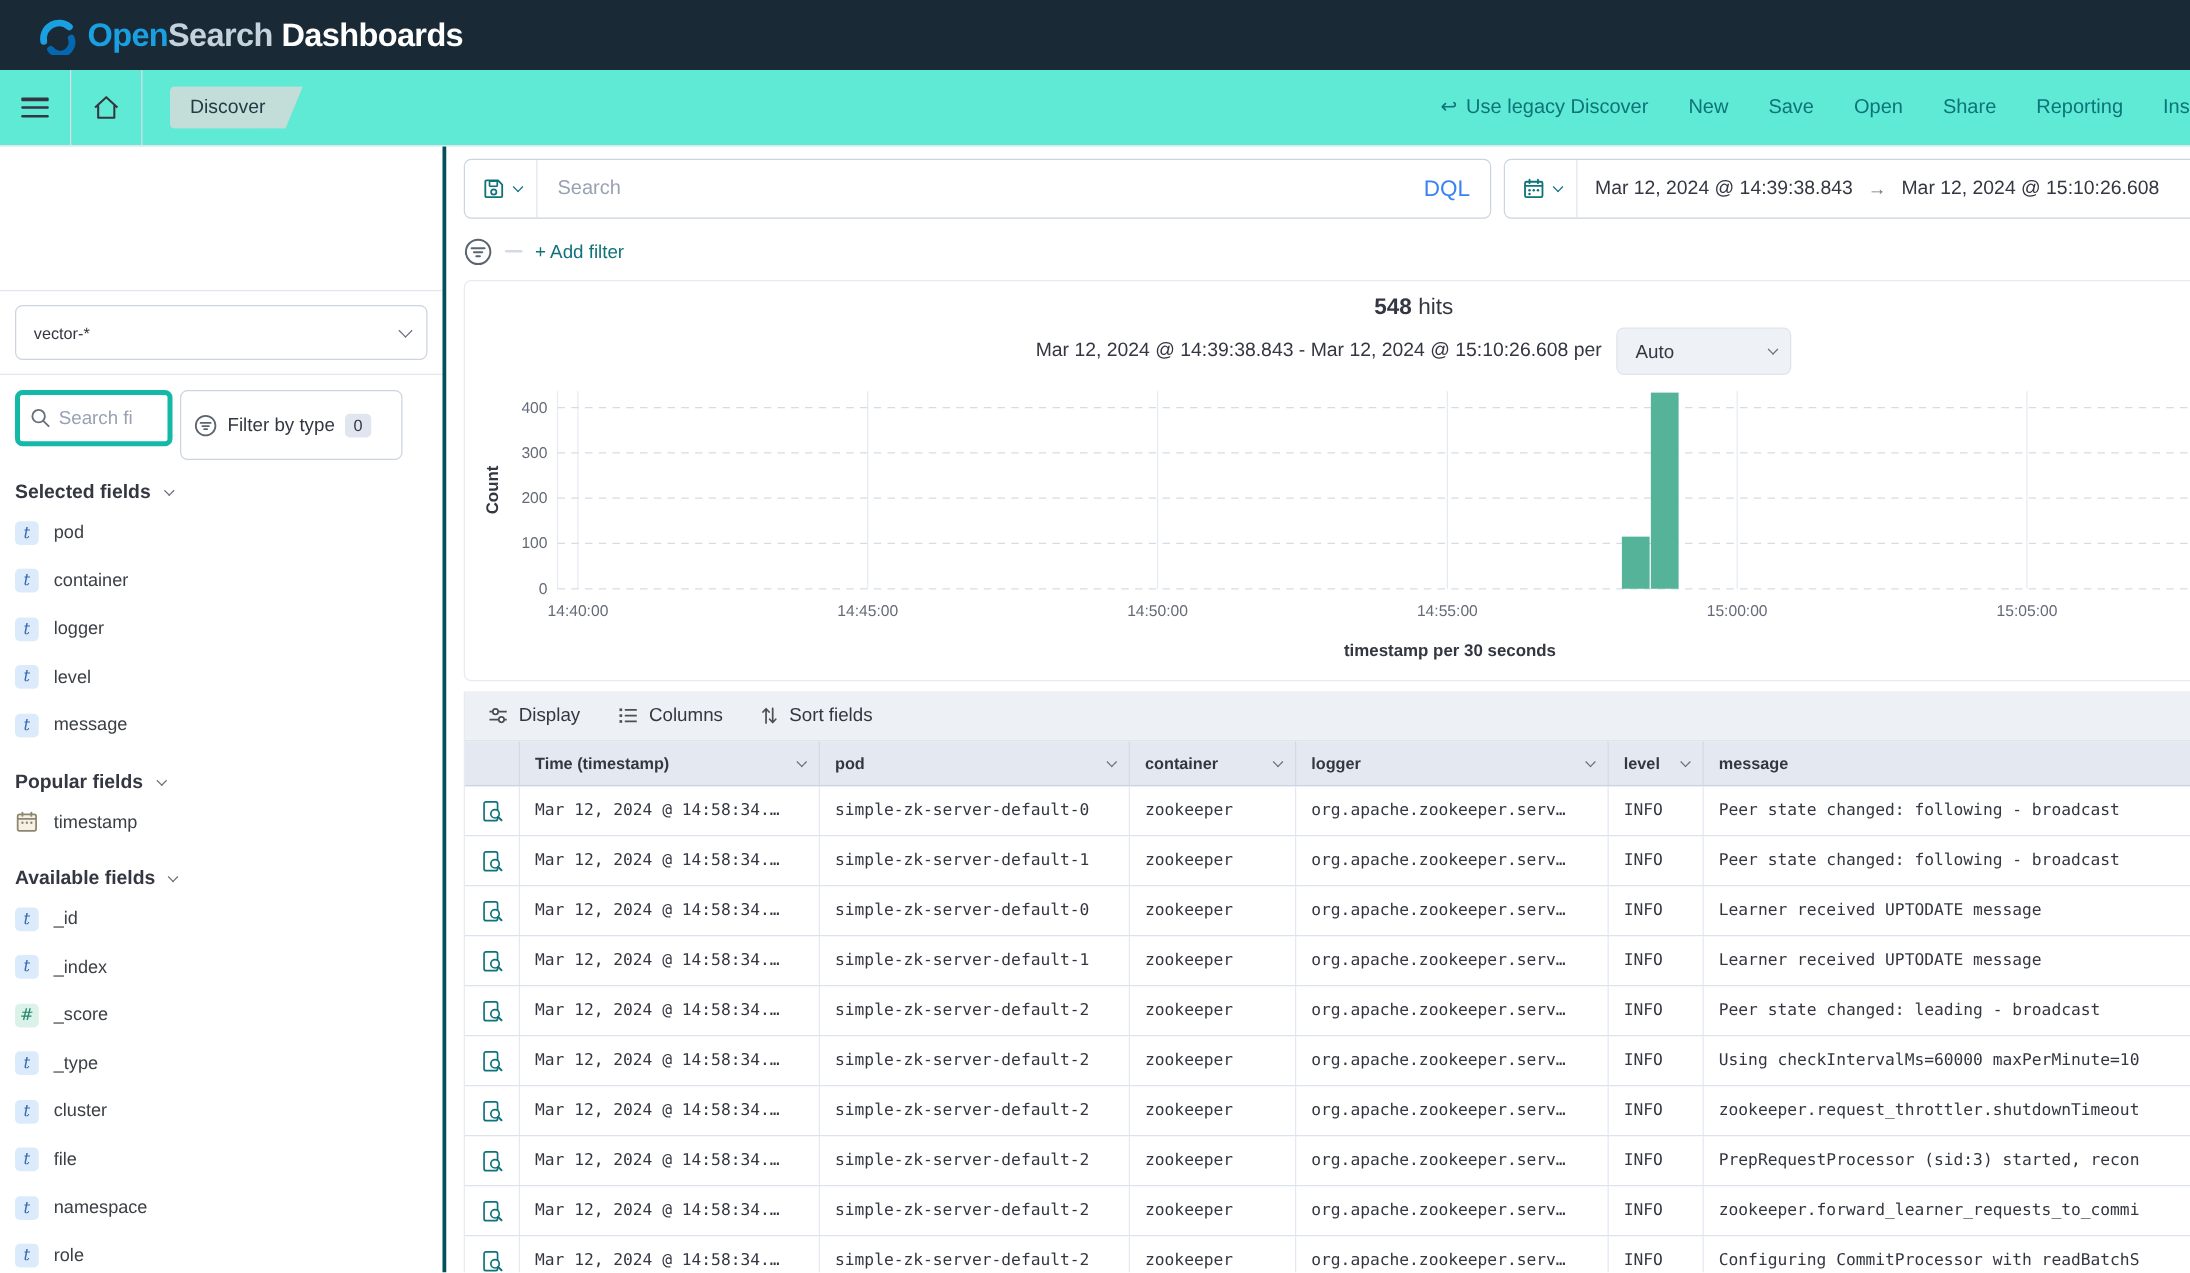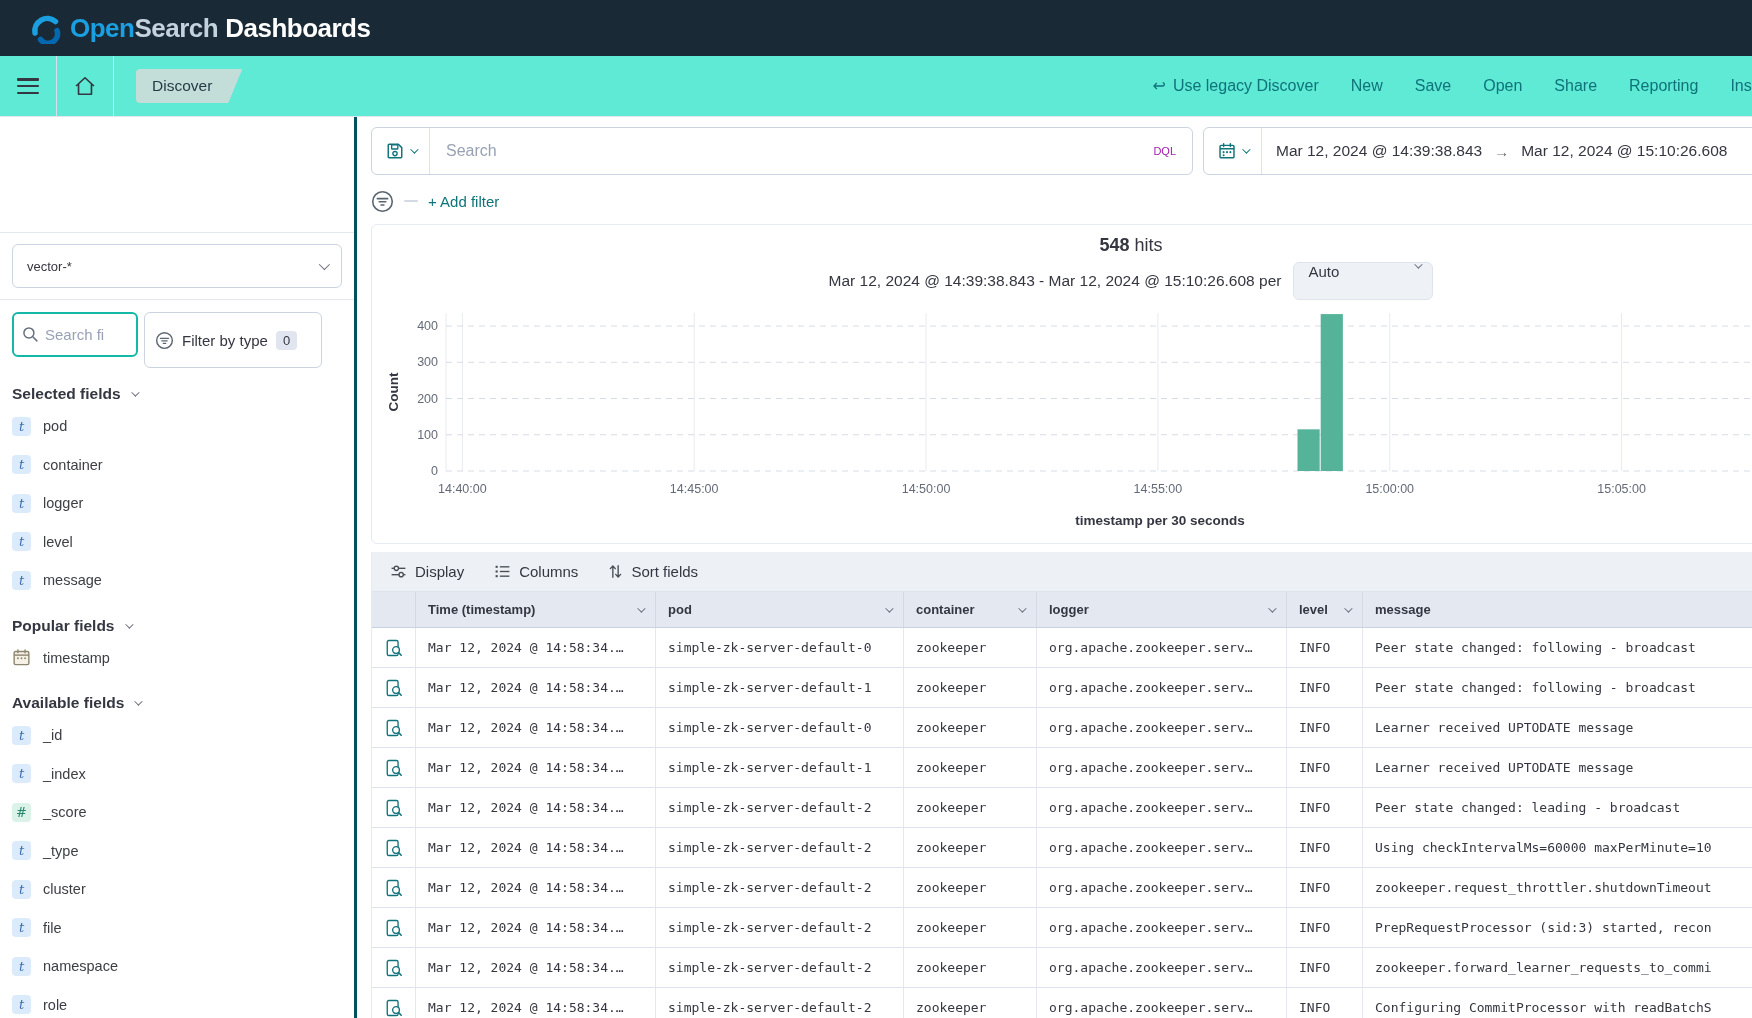--- a/index.html
+++ b/index.html
@@ -37,21 +37,21 @@
   
   .hline { height:1px; background:#e3e8f0; }
   .index-row { padding:11px 12px; }
   .index-select { height:44px; border:1px solid #ccd4e0; border-radius:6px; background:#fff;
     display:flex; align-items:center; padding:0 14px; font-size:13px; cursor:pointer;gap:38px; }
   .index-select .grow { flex:1; }
   .chev { width:8px; height:8px; border-right:1.8px solid #69707d; border-bottom:1.8px solid #69707d;
     transform:rotate(45deg) translateY(-2px); display:inline-block; flex:none; }
   .chev.small { width:6px; height:6px; border-width:1.6px; }
   .fields-toolbar { display:flex; gap:6px; margin:12px 12px 0 12px; }
-  .field-search { width:126px; height:45px; border:2px solid #14b8a6; border-radius:6px; background:#fff;
+  .field-search { width:126px; height:45px; border:4px solid #14b8a6; border-radius:6px; background:#fff;
     display:flex; align-items:center; padding:0 8px; gap:6px; overflow:hidden; }
   .field-search input { border:none; outline:none; width:70px; font-size:15px; font-family:inherit; color:#343741; }
   .field-search input::placeholder { color:#98a2b3; }
   .type-filter-btn { width:178px; height:56px; border:1px solid #ccd4e0; border-radius:6px; background:#fff;
     display:flex; align-items:center; padding:0 10px; gap:8px; font-size:15px; cursor:pointer; }
   .count-badge { background:#e0e5ef; border-radius:4px; font-size:13px; padding:2px 7px; color:#343741; }
   .f-section-header { display:flex; align-items:center; gap:10px; font-size:15.5px; font-weight:700;
     color:#343741; margin:17px 12px 4px 12px; cursor:pointer; }
   .f-list { list-style:none; }
   .f-item { display:flex; align-items:center; gap:12px; height:38.5px; padding:0 12px; cursor:pointer; }
@@ -62,21 +62,21 @@
   .f-name { font-size:14.5px; color:#3c4046; }
 
   
   .query-row { display:flex; gap:10px; margin:10px 0 0 14px; height:48px; }
   .search-box { width:822px; flex:none; display:flex; align-items:center; border:1px solid #ccd4e0;
     border-radius:6px; background:#fff; }
   .save-query-btn { width:58px; height:100%; display:flex; align-items:center; justify-content:center; gap:6px;
     border-right:1px solid #dfe4ec; cursor:pointer; }
   .search-input { flex:1; border:none; outline:none; font-size:16px; padding:0 16px; font-family:inherit; color:#343741; background:transparent; }
   .search-input::placeholder { color:#98a2b3; }
-  .dql-btn { color:#a21caf; font-size:11px; padding:0 16px; cursor:pointer; }
+  .dql-btn { color:#3b82f6; font-size:18px; padding:0 16px; cursor:pointer; }
   .date-picker { width:560px; flex:none; display:flex; align-items:center; border:1px solid #ccd4e0;
     border-radius:6px; background:#fff; overflow:hidden; }
   .cal-btn { width:58px; height:100%; display:flex; align-items:center; justify-content:center; gap:6px;
     border-right:1px solid #dfe4ec; cursor:pointer; flex:none; }
   .date-range { display:flex; align-items:center; gap:12px; padding:0 14px; font-size:15.5px; white-space:nowrap; }
   .date-val { cursor:pointer; }
   .range-arrow { color:#69707d; font-size:15px; }
 
   
   .filter-row { display:flex; align-items:center; gap:10px; margin:13px 0 0 14px; height:26px; }
@@ -84,21 +84,21 @@
   .add-filter { color:#0f737a; font-size:15px; cursor:pointer; }
 
   
   .chart-panel { width:1520px; margin:10px 0 0 14px; border:1px solid #e6eaf2; border-radius:6px;
     background:#fff; padding:10px 8px 2px 8px; }
   .hits-line { text-align:center; font-size:18px; }
   .hits-line b { font-weight:700; }
   .subtitle-row { display:flex; align-items:center; justify-content:center; gap:12px; margin-top:5px; height:40px; }
   .subtitle-text { font-size:15.5px; color:#343741; }
   .interval-select { height:38px; min-width:140px; background:#eef2f7; border:1px solid #dfe4ec; border-radius:6px;
-    display:flex; align-items:flex-start; gap:26px; padding:0 12px 0 14px; font-size:15px; cursor:pointer; }
+    display:flex; align-items:center; gap:26px; padding:0 12px 0 14px; font-size:15px; cursor:pointer; }
   .interval-select .grow { flex:1; }
 
   
   .table-panel { width:1531px; margin:8px 0 0 14px; border:1px solid #e6eaf2; border-top:none; background:#fff; }
   .grid-toolbar { height:40px; background:#edf0f5; display:flex; align-items:center; gap:30px; padding:0 18px;
     border-bottom:1px solid #dfe4ec; }
   .toolbar-btn { display:flex; align-items:center; gap:8px; font-size:15px; color:#343741; cursor:pointer;justify-content:space-between; }
   .dgrid { width:1531px; }
   .drow, .dhead { display:grid; grid-template-columns:44px 240px 248px 133px 250px 76px 1fr; }
   .dhead { background:#e4e9f1; border-bottom:1px solid #c9d2e0; height:36px; }

